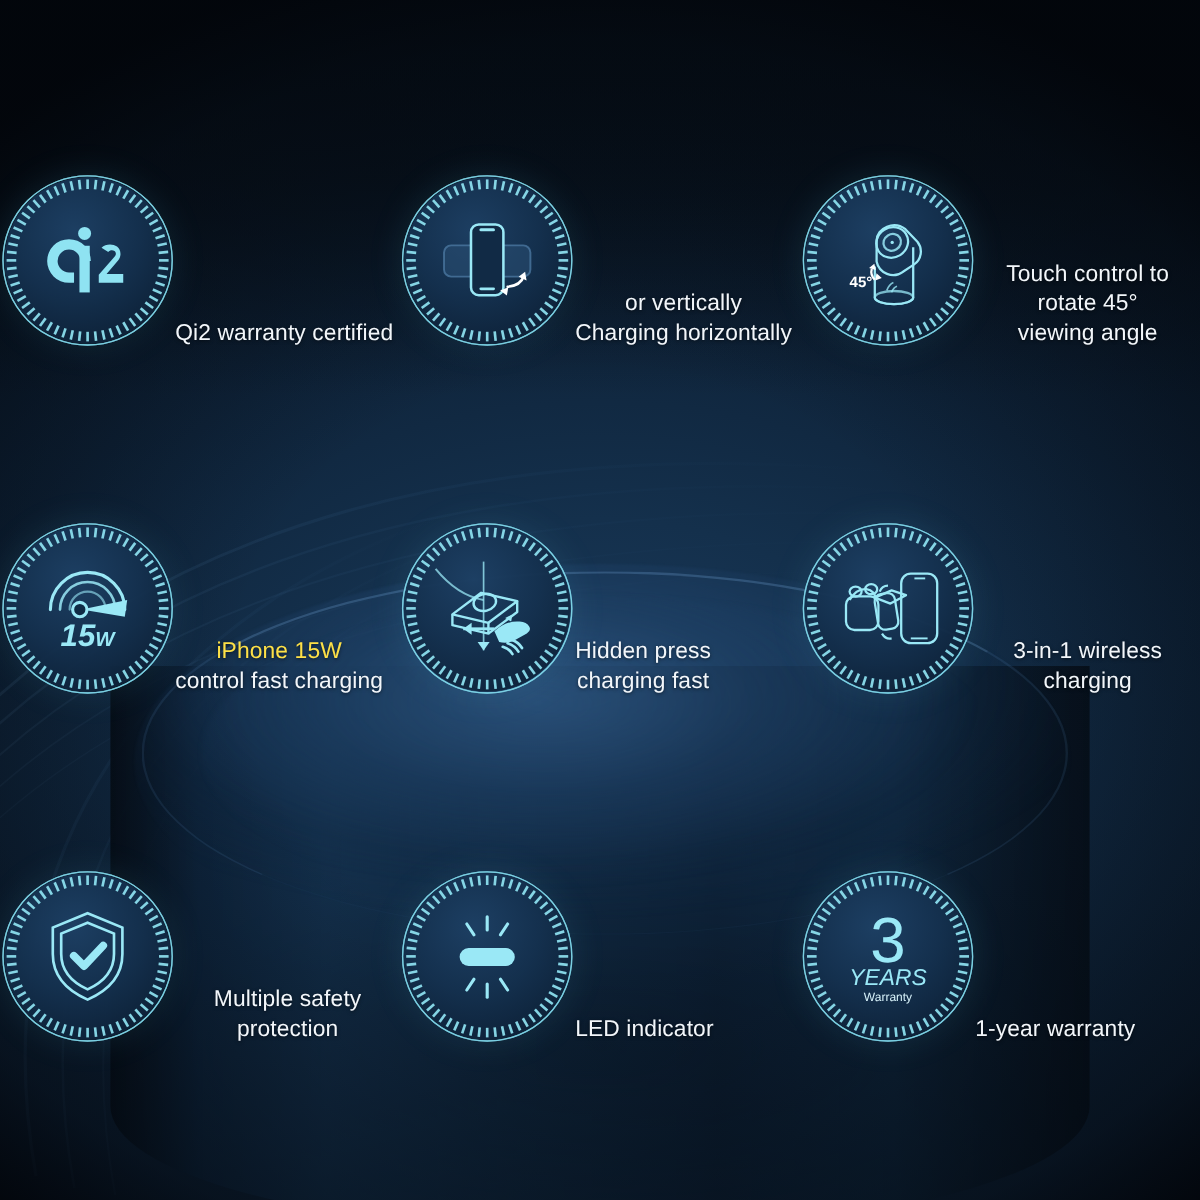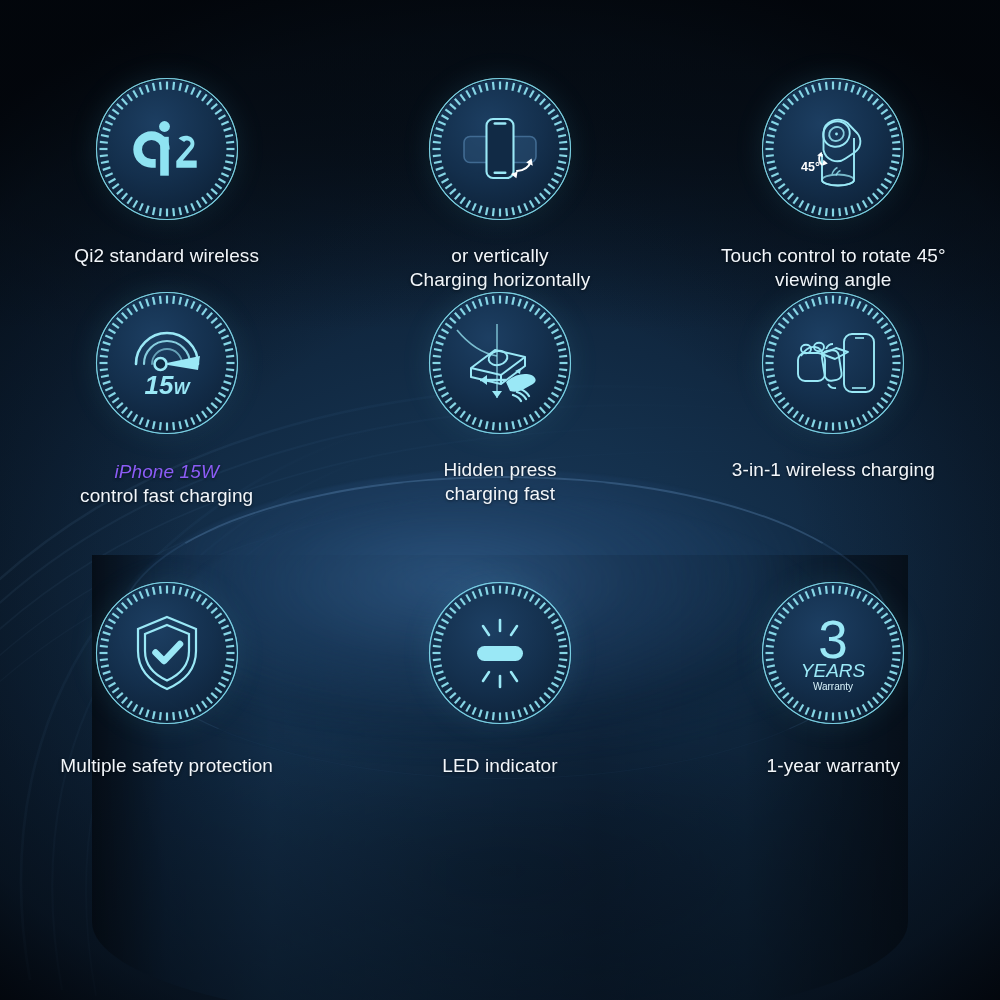--- a/index.html
+++ b/index.html
@@ -53,30 +53,30 @@
     background:radial-gradient(50% 50% at 50% 50%, rgba(4,9,16,0.85) 0%, rgba(4,9,16,0.45) 55%, rgba(4,9,16,0) 100%);
     filter:blur(6px);}
   .arcs{position:absolute;inset:0;overflow:hidden;}
 
   
   .grid{position:absolute;inset:0;display:grid;
     grid-template-columns:repeat(3,1fr);
     grid-template-rows:214px 290px 290px;
     padding-top:76px;
     box-sizing:border-box;}
-  .cell{position:relative;display:flex;flex-direction:column;align-items:center;}
+  .cell{position:relative;display:flex;flex-direction:row;align-items:flex-end;}
 
   .badge{position:relative;width:146px;height:146px;flex:none;}
   .badge svg{display:block;width:146px;height:146px;overflow:visible;}
   .badge .disc{filter:drop-shadow(0 0 14px rgba(90,190,230,0.16));}
 
   .caption{margin-top:22px;text-align:center;color:#f2f6fa;
     font-size:19px;line-height:1.28;letter-spacing:.1px;
     text-shadow:0 1px 3px rgba(0,0,0,.55);}
-  .caption .hl{color:#8b5cf6;font-style:italic;}
+  .caption .hl{color:#fde047;}
 
   .r2c1 .caption{margin-top:24px;}
   .r3 .caption{margin-top:28px;}
 </style>
 </head>
 <body>
 
 <div class="stage">
 
   <div class="bg-base"></div>
@@ -207,21 +207,21 @@
           <g fill="#8fe3f2">
             <circle cx="70.5" cy="50.5" r="5.4"></circle>
             <path d="M40 73.5 a18.5 18.5 0 1 1 18.5 18.5 h-6.6 v-9.5 h6.6 a9 9 0 1 0 -9 -9 a9 9 0 0 0 9 9 v27.5 h9.6 V60.5 h-9.6 v4.1 A18.4 18.4 0 0 0 40 73.5 Z" opacity="0"></path>
             <path d="M66.2 60.8 h8.6 v38.9 h-8.6 z"></path>
             <path d="M57.5 55.3 a18.2 18.2 0 1 0 0 36.4 h4.2 v-8.7 h-4.2 a9.5 9.5 0 1 1 9.5 -9.5 h8.7 a18.2 18.2 0 0 0 -18.2 -18.2 z"></path>
             <path d="M84.6 62.4 c3.3 -3.3 9.4 -3.6 12.9 -0.9 c3.6 2.8 3.8 8.1 0.9 11.6 l-9.6 11.3 h13.9 v7.3 H82.3 v-6.7 l13.3 -15.2 c1.4 -1.6 1.2 -3.6 -0.2 -4.6 c-1.6 -1.1 -4 -0.7 -5.2 0.8 z"></path>
           </g>
         </svg>
       </div>
       <div class="caption">
-        <div>Qi2 standard wireless</div>
+        <div>Qi2 warranty certified</div>
       </div>
     </div>
 
     <div class="cell">
       <div class="badge">
         <svg viewBox="0 0 146 146">
           <use href="#tickring" class="disc"></use>
           <circle cx="73" cy="73" r="69.5" fill="url(#discFill)"></circle>
             <circle cx="73" cy="73" r="70.5" fill="none" stroke="#7fd7ea" stroke-width="1.1" opacity=".8"></circle>
             <g class="tk">

